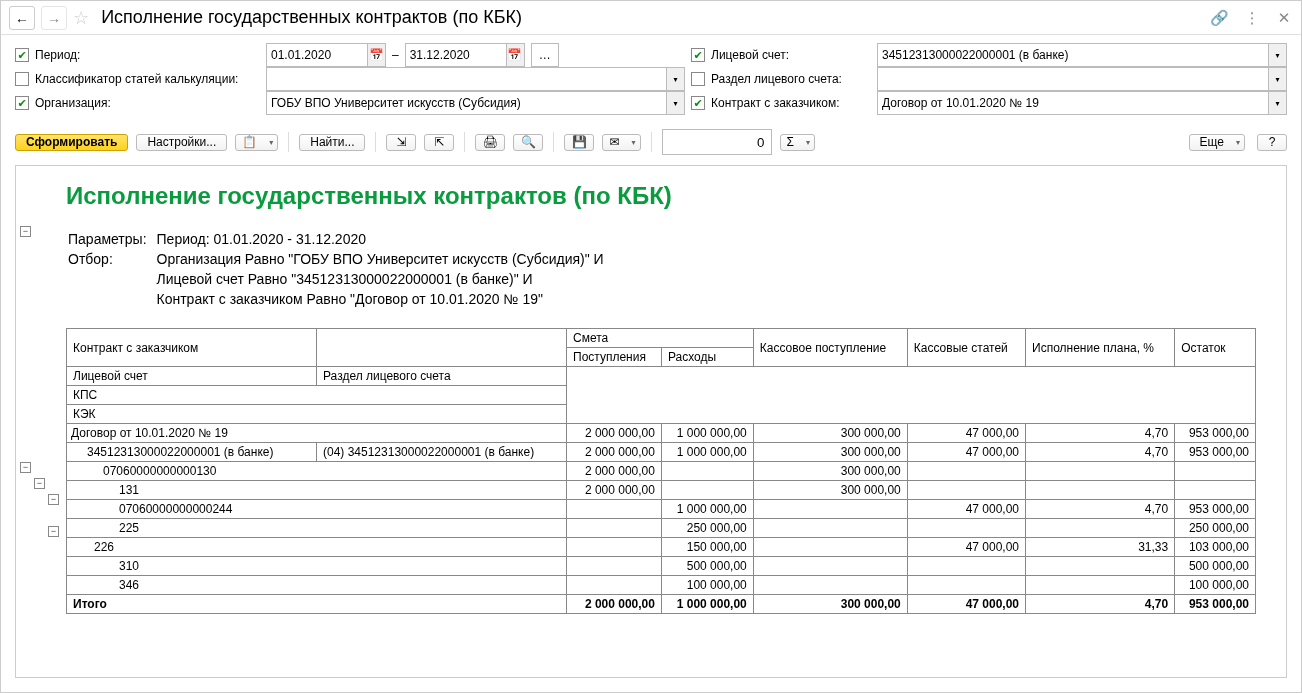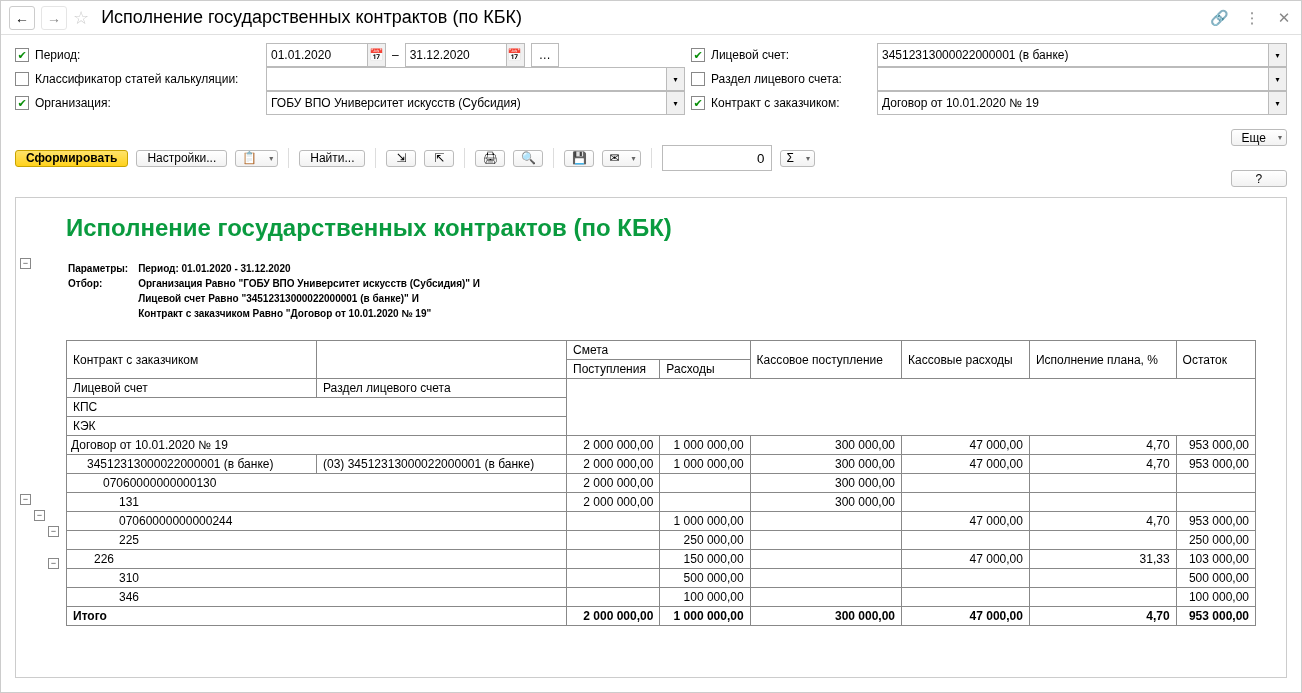--- a/index.html
+++ b/index.html
@@ -33,28 +33,28 @@
 
   
   .toolbar { padding: 6px 14px 10px 14px; display: flex; align-items: center; gap: 8px; flex-wrap: nowrap; }
   .btn { height: 17px; border: 1px solid #bbb; background: linear-gradient(#fff,#f2f2f2); border-radius: 3px; padding: 0 10px; display: flex; align-items: center; gap: 4px; cursor: pointer; font-size: 12px; }
   .btn.primary { background: linear-gradient(#ffe36b,#ffd21c); border-color: #c9a400; font-weight: bold; }
   .btn.icon { padding: 0 6px; min-width: 30px; justify-content: center; }
   .btn.split { padding-right: 20px; position: relative; }
   .btn.split::after { content: "▾"; position: absolute; right: 4px; font-size: 8px; color: #666; }
   .tb-sep { width: 1px; height: 20px; background: #ddd; margin: 0 2px; }
   .num-field { width: 110px; height: 26px; border: 1px solid #bbb; padding: 0 6px; text-align: right; }
-  .toolbar-right { margin-left: auto; display: flex; gap: 24px; flex-direction: column; }
+  .toolbar-right { margin-left: auto; display: flex; gap: 12px; }
 
   
   .report-wrap { flex: 1; border: 1px solid #ccc; margin: 0 14px 14px 14px; overflow: auto; position: relative; }
   .report { padding: 10px 10px 0 50px; min-width: 1240px; }
   .rpt-title { color: #0a9b3f; font-size: 24px; font-weight: bold; margin: 6px 0 18px 0; }
   .params { margin-bottom: 18px; }
-  .params td { padding: 1px 8px 1px 0; vertical-align: top; font-size: 10px; font-weight: bold; }
+  .params td { padding: 1px 8px 1px 0; vertical-align: top; font-size: 14px; }
 
   .data-table { border-collapse: collapse; width: 1190px; }
   .data-table th, .data-table td { border: 1px solid #888; padding: 2px 6px; font-size: 12px; }
   .data-table th { font-weight: normal; text-align: left; background: #fff; }
   .num { text-align: right; white-space: nowrap; }
   .fcol { width: 250px; }
   .total-row td { font-weight: bold; }
 
   
   .gutter { position: absolute; left: 0; top: 0; bottom: 0; width: 48px; }
@@ -213,21 +213,21 @@
       </tbody>
         </table>
 
       <table class="data-table">
         <tbody>
             <tr>
           <th rowspan="2" class="fcol">Контракт с заказчиком</th>
           <th rowspan="2" class="fcol" style="border-left:none"></th>
           <th colspan="2">Смета</th>
           <th rowspan="2">Кассовое поступление</th>
-          <th rowspan="2">Кассовые расходы</th>
+          <th rowspan="2">Кассовые статей</th>
           <th rowspan="2">Исполнение плана, %</th>
           <th rowspan="2">Остаток</th>
         </tr>
         <tr>
           <th>Поступления</th>
           <th>Расходы</th>
         </tr>
         <tr>
           <th>Лицевой счет</th>
           <th>Раздел лицевого счета</th>
@@ -246,21 +246,21 @@
               <td colspan="2" style="padding-left:4px">Договор от 10.01.2020 № 19</td>
               <td class="num">2 000 000,00</td>
               <td class="num">1 000 000,00</td>
               <td class="num">300 000,00</td>
               <td class="num">47 000,00</td>
               <td class="num">4,70</td>
               <td class="num">953 000,00</td>
             </tr>
             <tr>
               <td style="padding-left:20px">34512313000022000001 (в банке)</td>
-              <td>(03) 34512313000022000001 (в банке)</td>
+              <td>(04) 34512313000022000001 (в банке)</td>
               <td class="num">2 000 000,00</td>
               <td class="num">1 000 000,00</td>
               <td class="num">300 000,00</td>
               <td class="num">47 000,00</td>
               <td class="num">4,70</td>
               <td class="num">953 000,00</td>
             </tr>
             <tr>
               <td colspan="2" style="padding-left:36px">07060000000000130</td>
               <td class="num">2 000 000,00</td>

